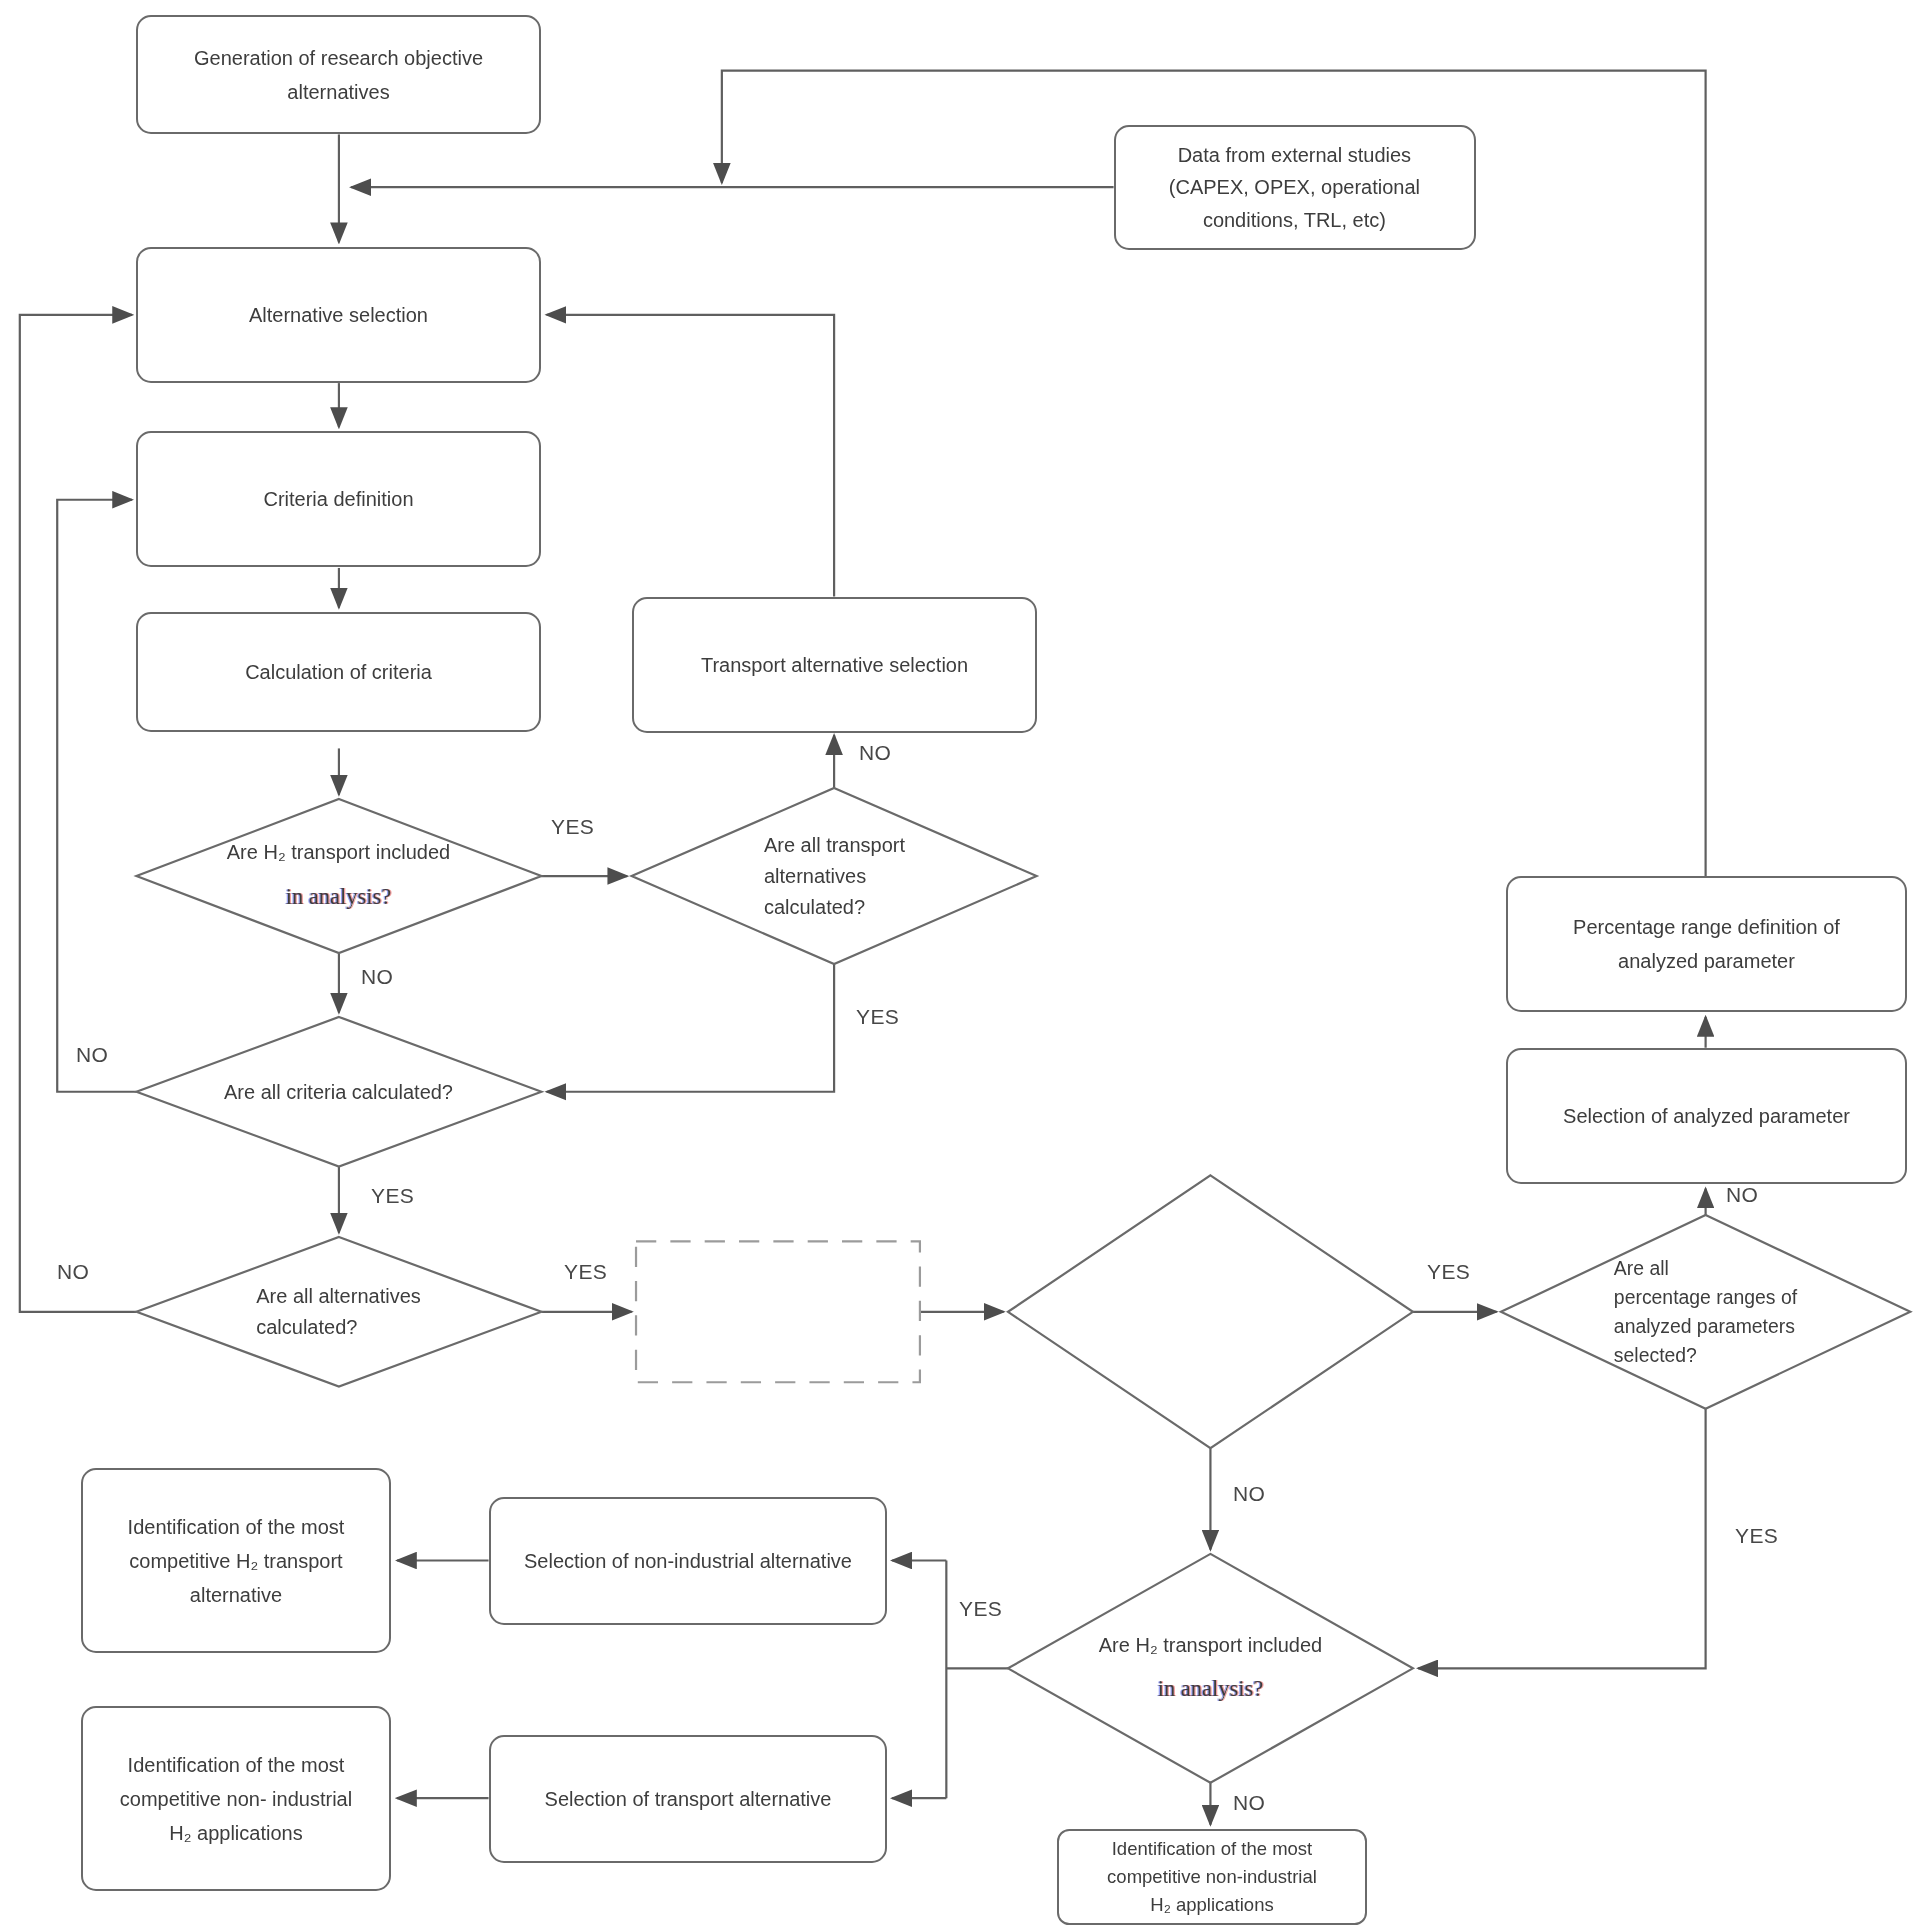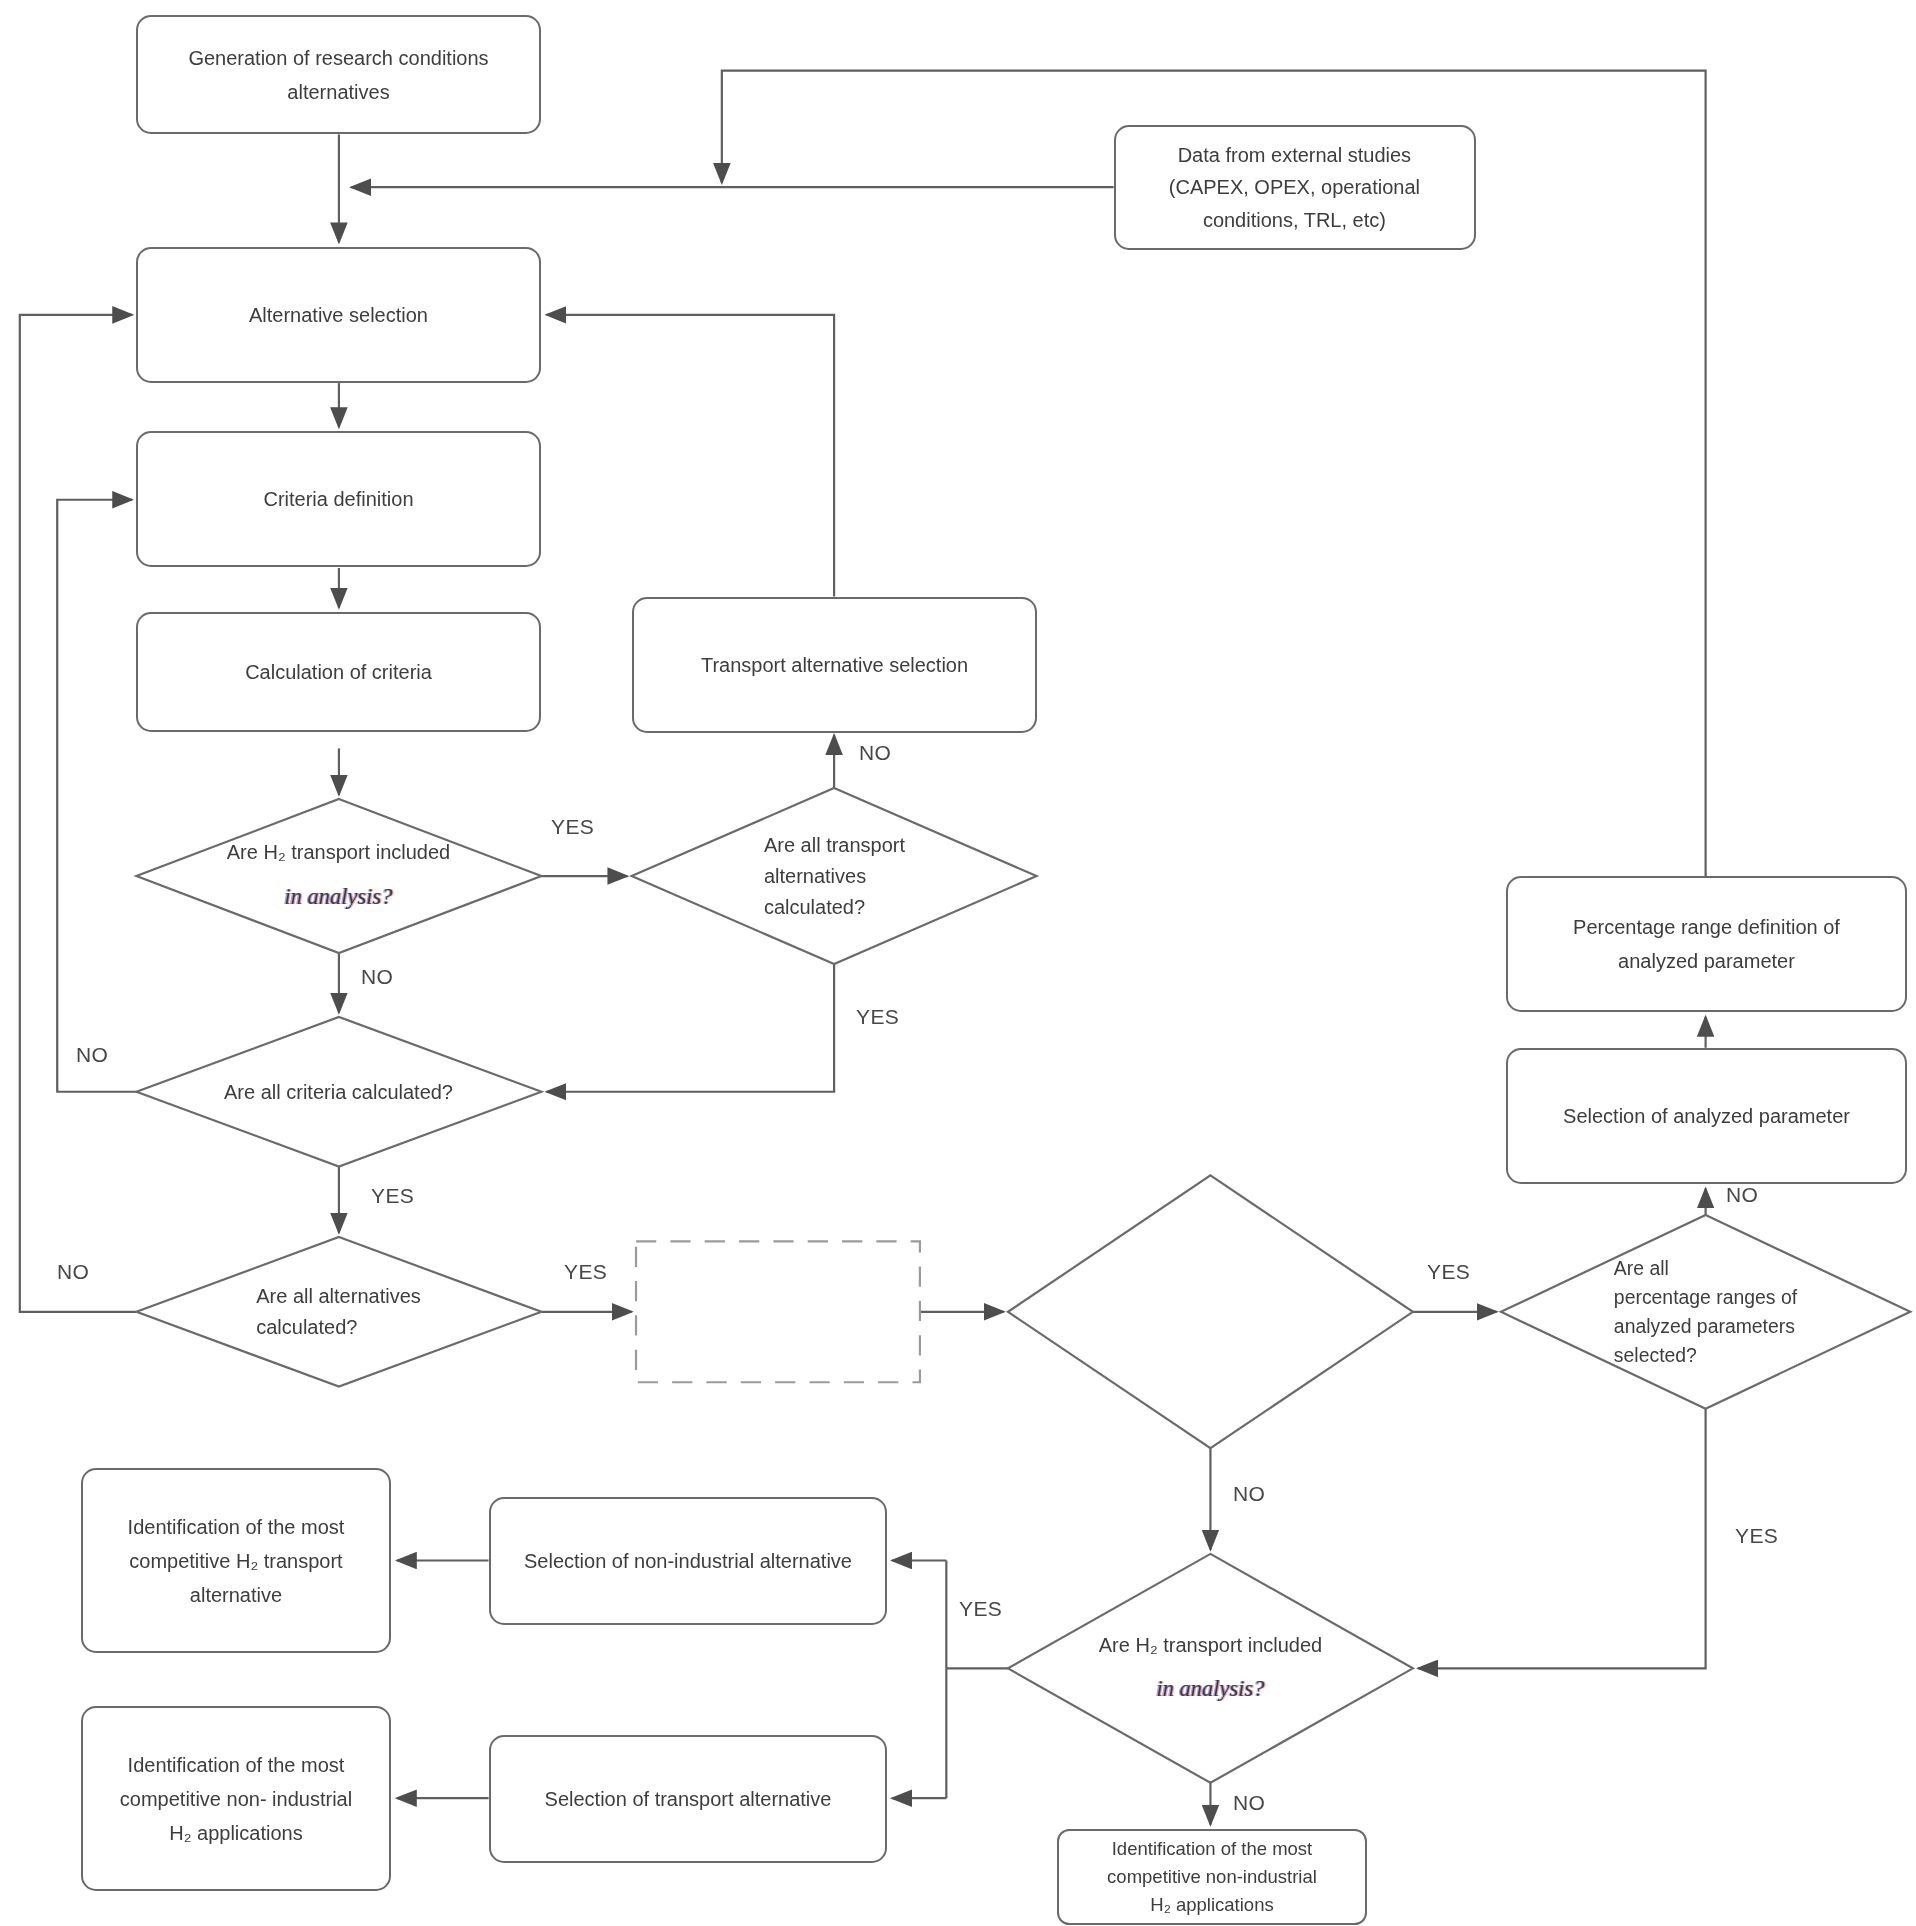--- a/index.html
+++ b/index.html
@@ -6,21 +6,21 @@
   #canvas{position:relative;width:1916px;height:1926px;background:#ffffff;overflow:hidden;
           font-family:"Liberation Sans",sans-serif;color:#3d3d3d;}
   #wires{position:absolute;left:0;top:0;z-index:1;}
   .box{position:absolute;z-index:2;background:#ffffff;border:2.2px solid #6a6a6a;border-radius:15px;
        display:flex;align-items:center;justify-content:center;text-align:center;
        font-size:20px;line-height:1.72;white-space:pre-line;box-sizing:border-box;padding:4.4px 13.2px;}
   .dtext{position:absolute;z-index:3;display:flex;flex-direction:column;align-items:center;justify-content:center;
          text-align:left;font-size:20px;line-height:1.55;white-space:pre-line;pointer-events:none;}
   .lbl{position:absolute;z-index:3;font-size:21px;color:#474747;letter-spacing:0.4px;}
   .fringed{font-family:"Liberation Serif",serif;font-size:22.5px;
-           text-shadow:1.3px 0 0 rgba(225,40,40,0.45), -1.3px 0 0 rgba(55,70,230,0.5);font-style:italic;}
+           text-shadow:1.3px 0 0 rgba(225,40,40,0.45), -1.3px 0 0 rgba(55,70,230,0.5);}
   .mcda-text{border:none;background:transparent;}
   .gap28{gap:11.4px;}
 </style>
 </head>
 <body>
 
 <div id="canvas">
 
   <svg id="wires" width="1916" height="1926" viewBox="0 0 4353 4375" xmlns="http://www.w3.org/2000/svg">
     <defs>
@@ -62,21 +62,21 @@
       <polygon points="1895,1790 2355,1990 1895,2190 1435,1990"></polygon>
       <polygon points="770,2310 1230,2480 770,2650 310,2480"></polygon>
       <polygon points="770,2810 1230,2980 770,3150 310,2980"></polygon>
       <polygon points="2750,2670 3210,2980 2750,3290 2290,2980"></polygon>
       <polygon points="3875,2760 4340,2980 3875,3200 3410,2980"></polygon>
       <polygon points="2750,3530 3210,3790 2750,4050 2290,3790"></polygon>
     </g>
     <rect x="1445" y="2820" width="645" height="320" fill="#ffffff" stroke="#9b9b9b" stroke-width="5" stroke-dasharray="46 32"></rect>
   </svg>
 
-  <div class="box" style="left:136px;top:15.4px;width:405px;height:119px;">Generation of research conditions
+  <div class="box" style="left:136px;top:15.4px;width:405px;height:119px;">Generation of research objective
 alternatives</div>
 
   <div class="box" style="left:1114px;top:125px;width:362px;height:125px;line-height:1.62;padding-left:12px;">Data from external studies
 (CAPEX, OPEX, operational
 conditions, TRL, etc)</div>
 
   <div class="box" style="left:136px;top:247px;width:405px;height:136px;">Alternative selection</div>
 
   <div class="box" style="left:136px;top:431px;width:405px;height:136px;">Criteria definition</div>
 

